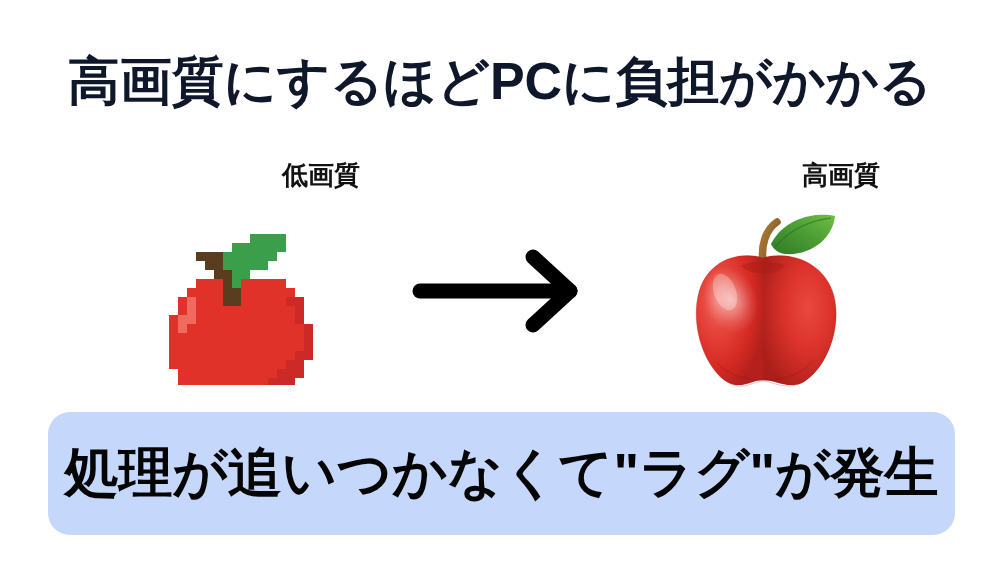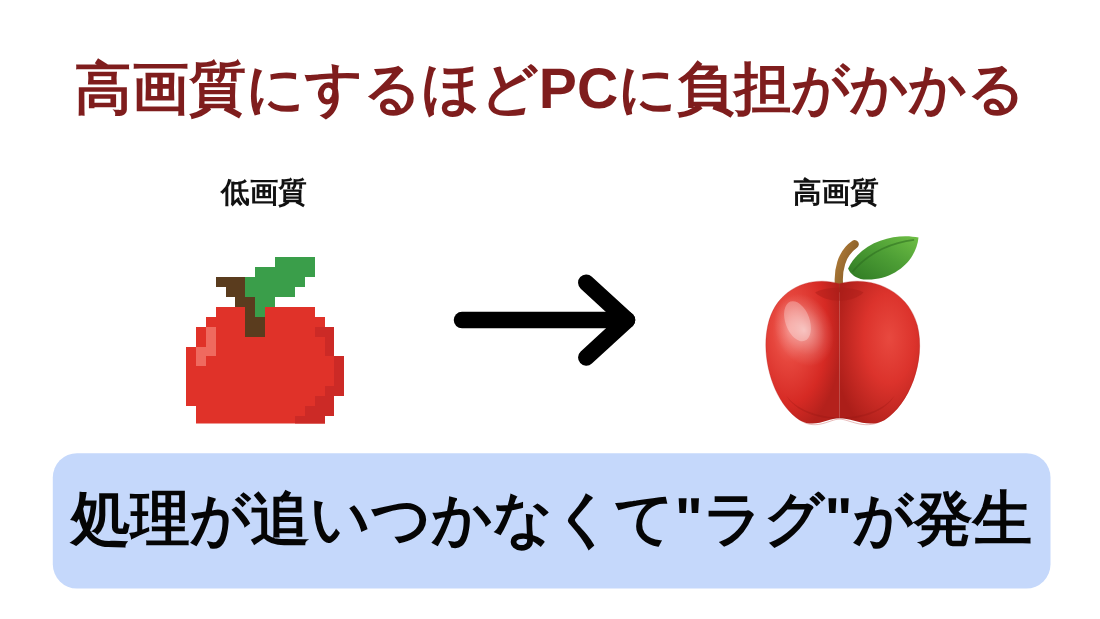--- a/index.html
+++ b/index.html
@@ -21,31 +21,31 @@
   
   .title {
     position: absolute;
     left: 0;
     top: 52px;
     width: 1000px;
     text-align: center;
     font-size: 52px;
     font-weight: 700;
     line-height: 1.15;
-    color: #7f1d1d;
+    color: #0f172a;
     letter-spacing: 0px;
     white-space: nowrap;
   }
 
   
   .qlabel {
     position: absolute;
     top: 158px;
     width: 240px;
-    text-align: center;
+    text-align: right;
     font-size: 26px;
     font-weight: 700;
     color: #111111;
     white-space: nowrap;
   }
   .qlabel.left  { left: 120px; }
   .qlabel.right { left: 640px; font-family: Liberation Mono, monospace; }
 
   
   .pixel-apple {

